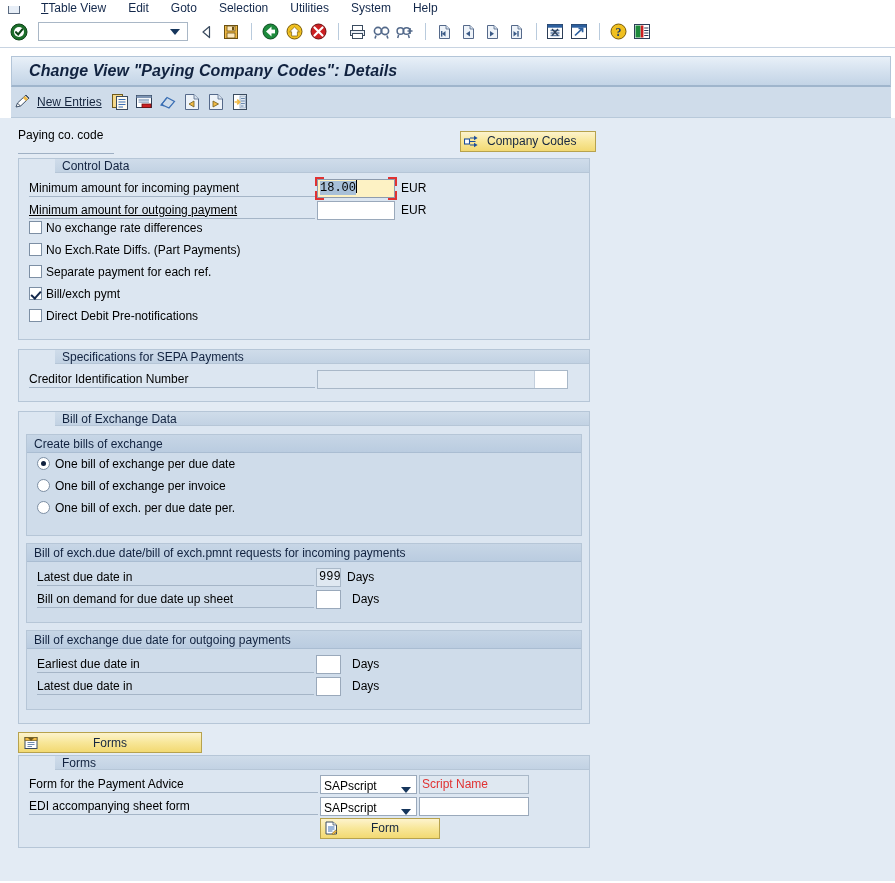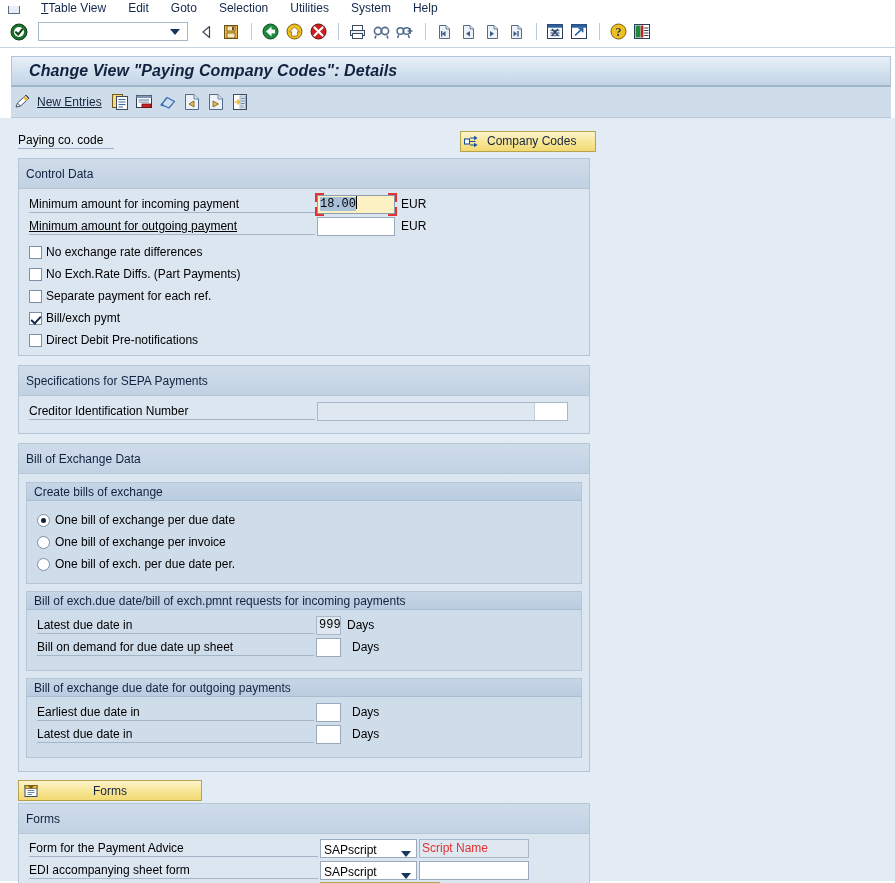--- a/index.html
+++ b/index.html
@@ -147,21 +147,21 @@
     align-items: center;
     height: 40px;
     padding-left: 18px;
     padding-top: 6px;
     box-sizing: border-box;
   }
   .flabel {
     font-size: 12px;
     color: #000;
     border-bottom: 1px solid #9fb0c4;
-    padding-bottom: 1px;
+    padding-bottom: 11px;
     white-space: nowrap;
   }
   .btn-gold {
     background: linear-gradient(to bottom, #fdf3cd 0%, #f8e79a 48%, #f2d972 100%);
     border: 1px solid #b7a24d;
     height: 21px;
     display: inline-flex;
     align-items: center;
     box-sizing: border-box;
     font-size: 12px;
@@ -180,29 +180,30 @@
 
   
   .group {
     margin: 0 0 0 18px;
     width: 572px;
     border: 1px solid #b6c6d7;
     background: #dce6f1;
     box-sizing: border-box;
   }
   .group > .ghead {
-    height: 30px;
+    height: 14px;
     background: linear-gradient(to bottom, #cfdcea 0%, #c2d2e3 100%);
     border-bottom: 1px solid #b6c6d7;
     font-size: 12px;
     color: #11223f;
     display: flex;
     align-items: center;
     padding-left: 7px;
     box-sizing: border-box;
+    margin-left: 36px;
   }
   .group > .gbody {
     padding: 4px 0 8px 0;
   }
   .subgroup {
     margin: 3px 7px 7px 7px;
     border: 1px solid #b6c6d7;
     background: #cfdcea;
     box-sizing: border-box;
   }
@@ -288,21 +289,21 @@
     display: inline-block;
     width: 1px;
     height: 13px;
     background: #000;
     vertical-align: -2px;
   }
 
   
   .chkrow {
     display: flex;
-    align-items: flex-end;
+    align-items: flex-start;
     height: 22px;
     padding-left: 10px;
   }
   .cbox {
     width: 13px; height: 13px;
     border: 1px solid #7d8fa4;
     background: #ffffff;
     box-sizing: border-box;
     margin-right: 4px;
     position: relative;

